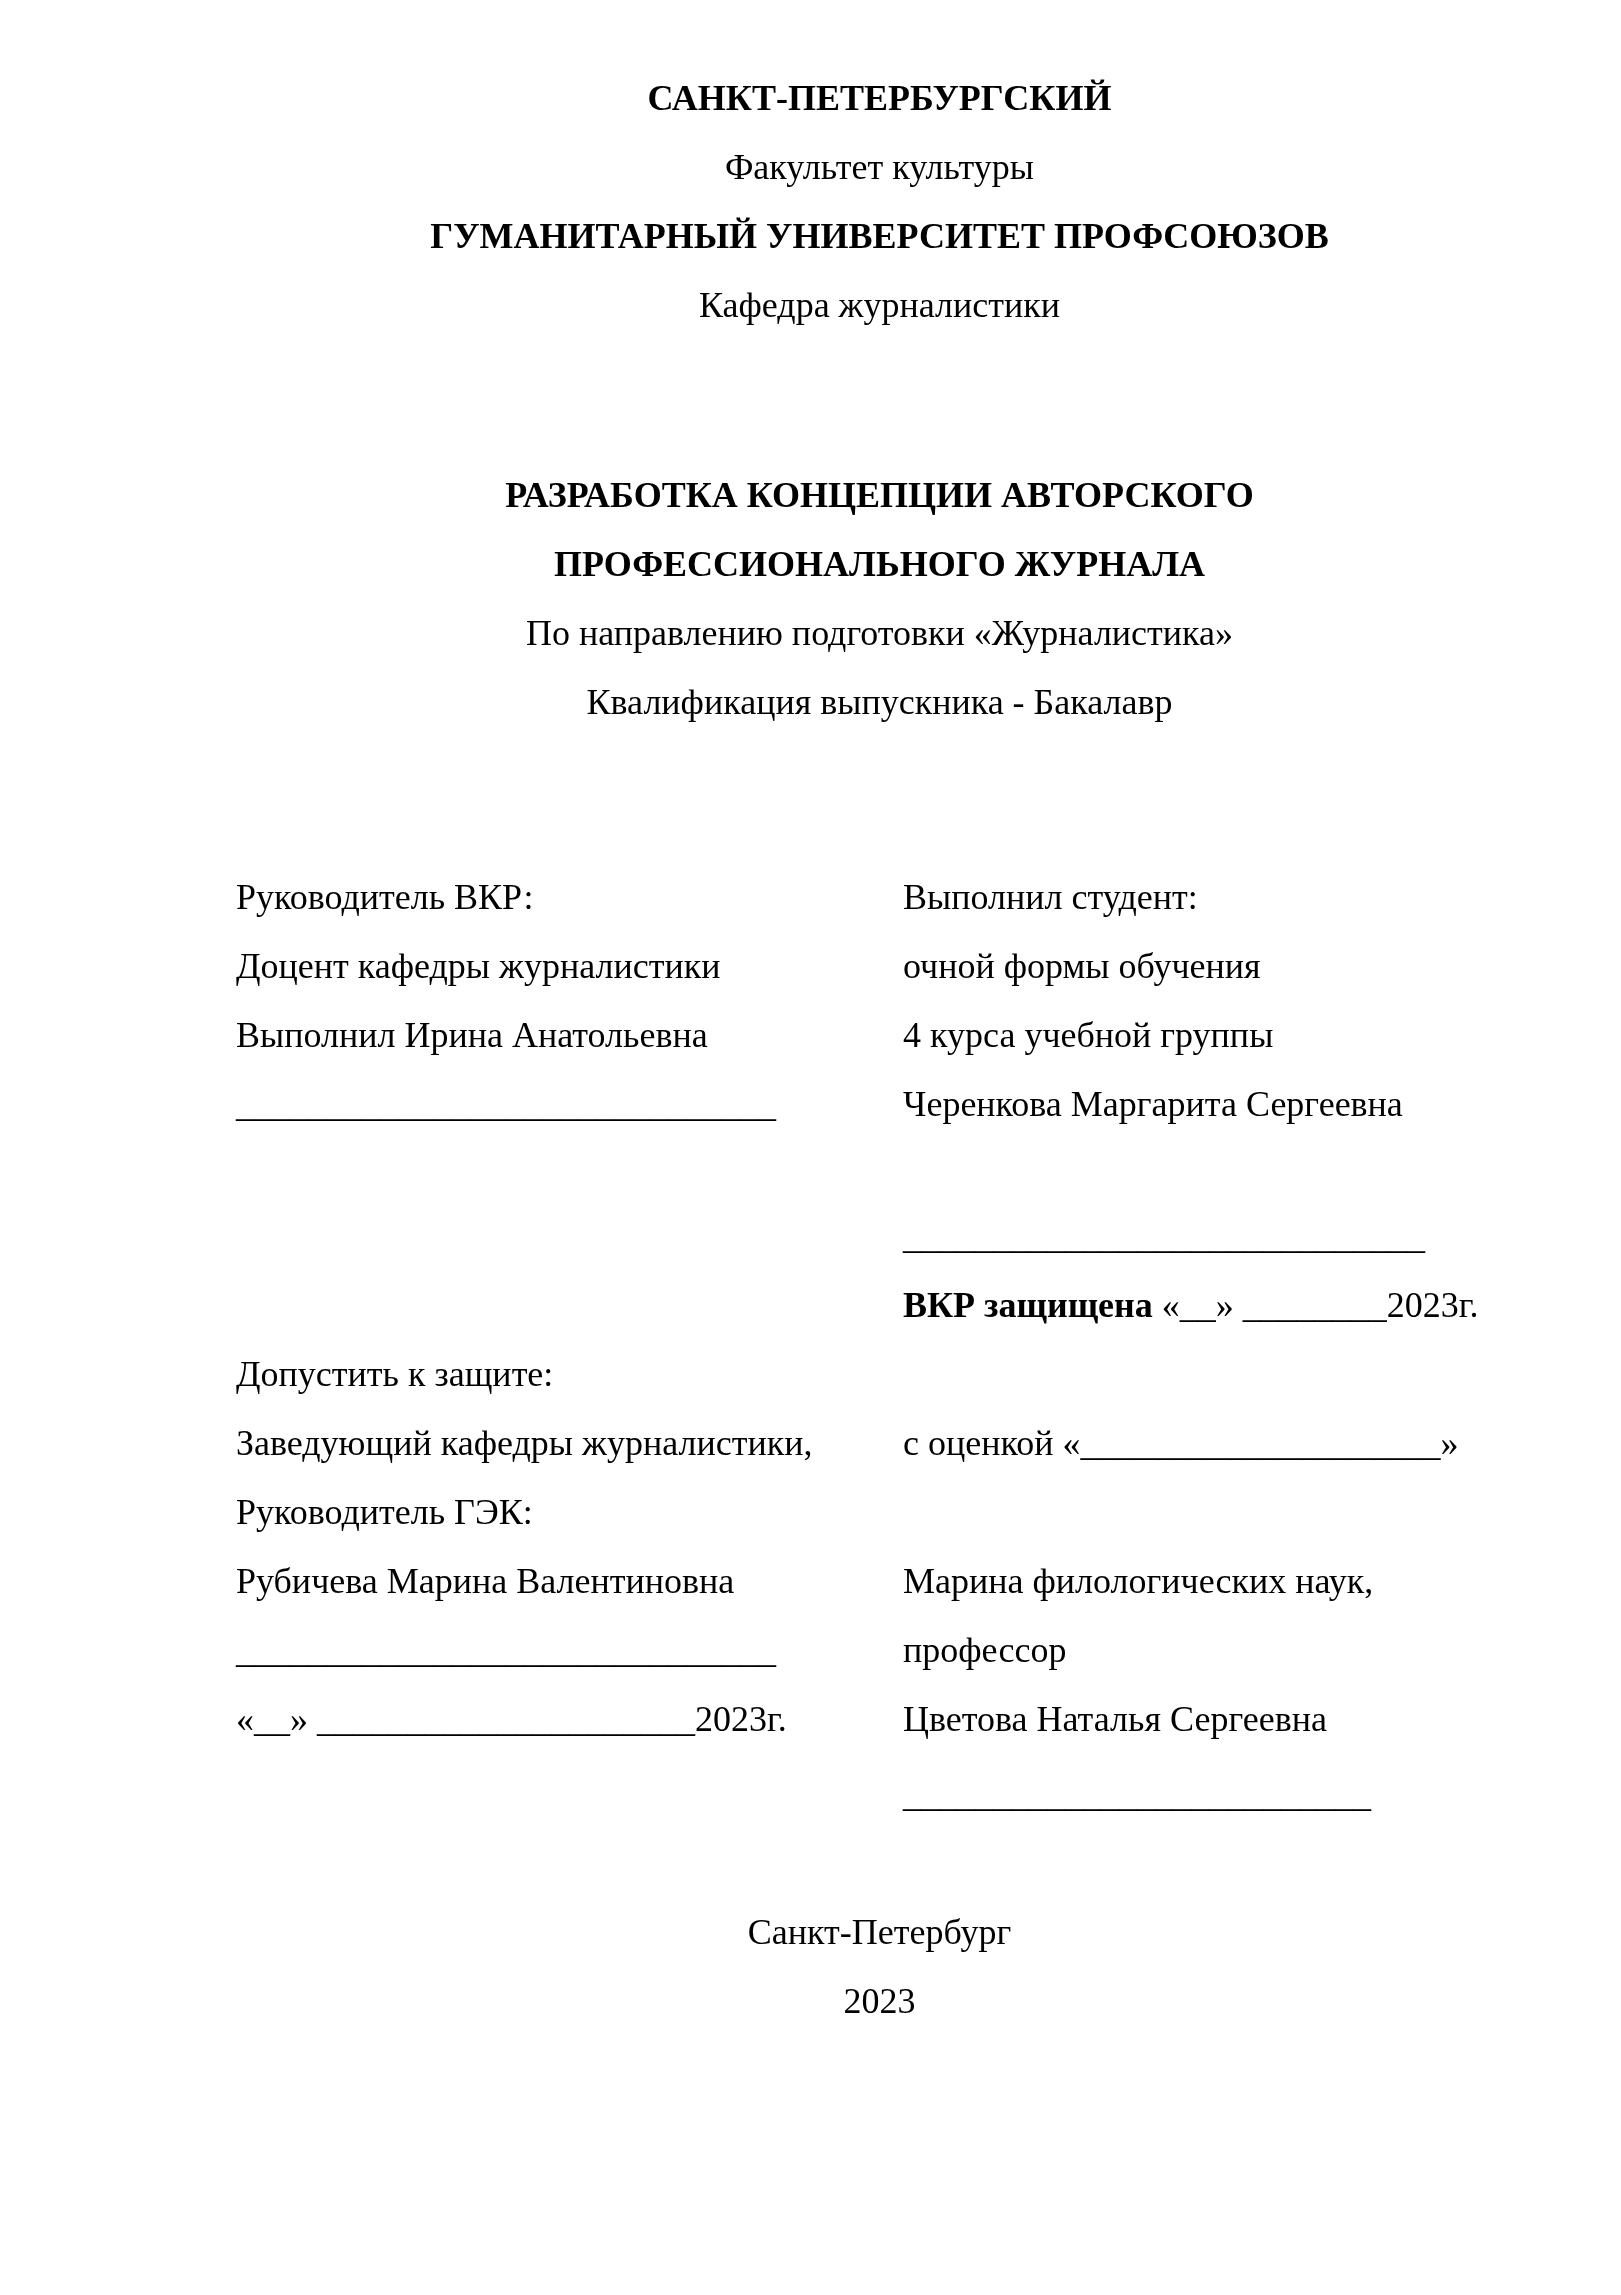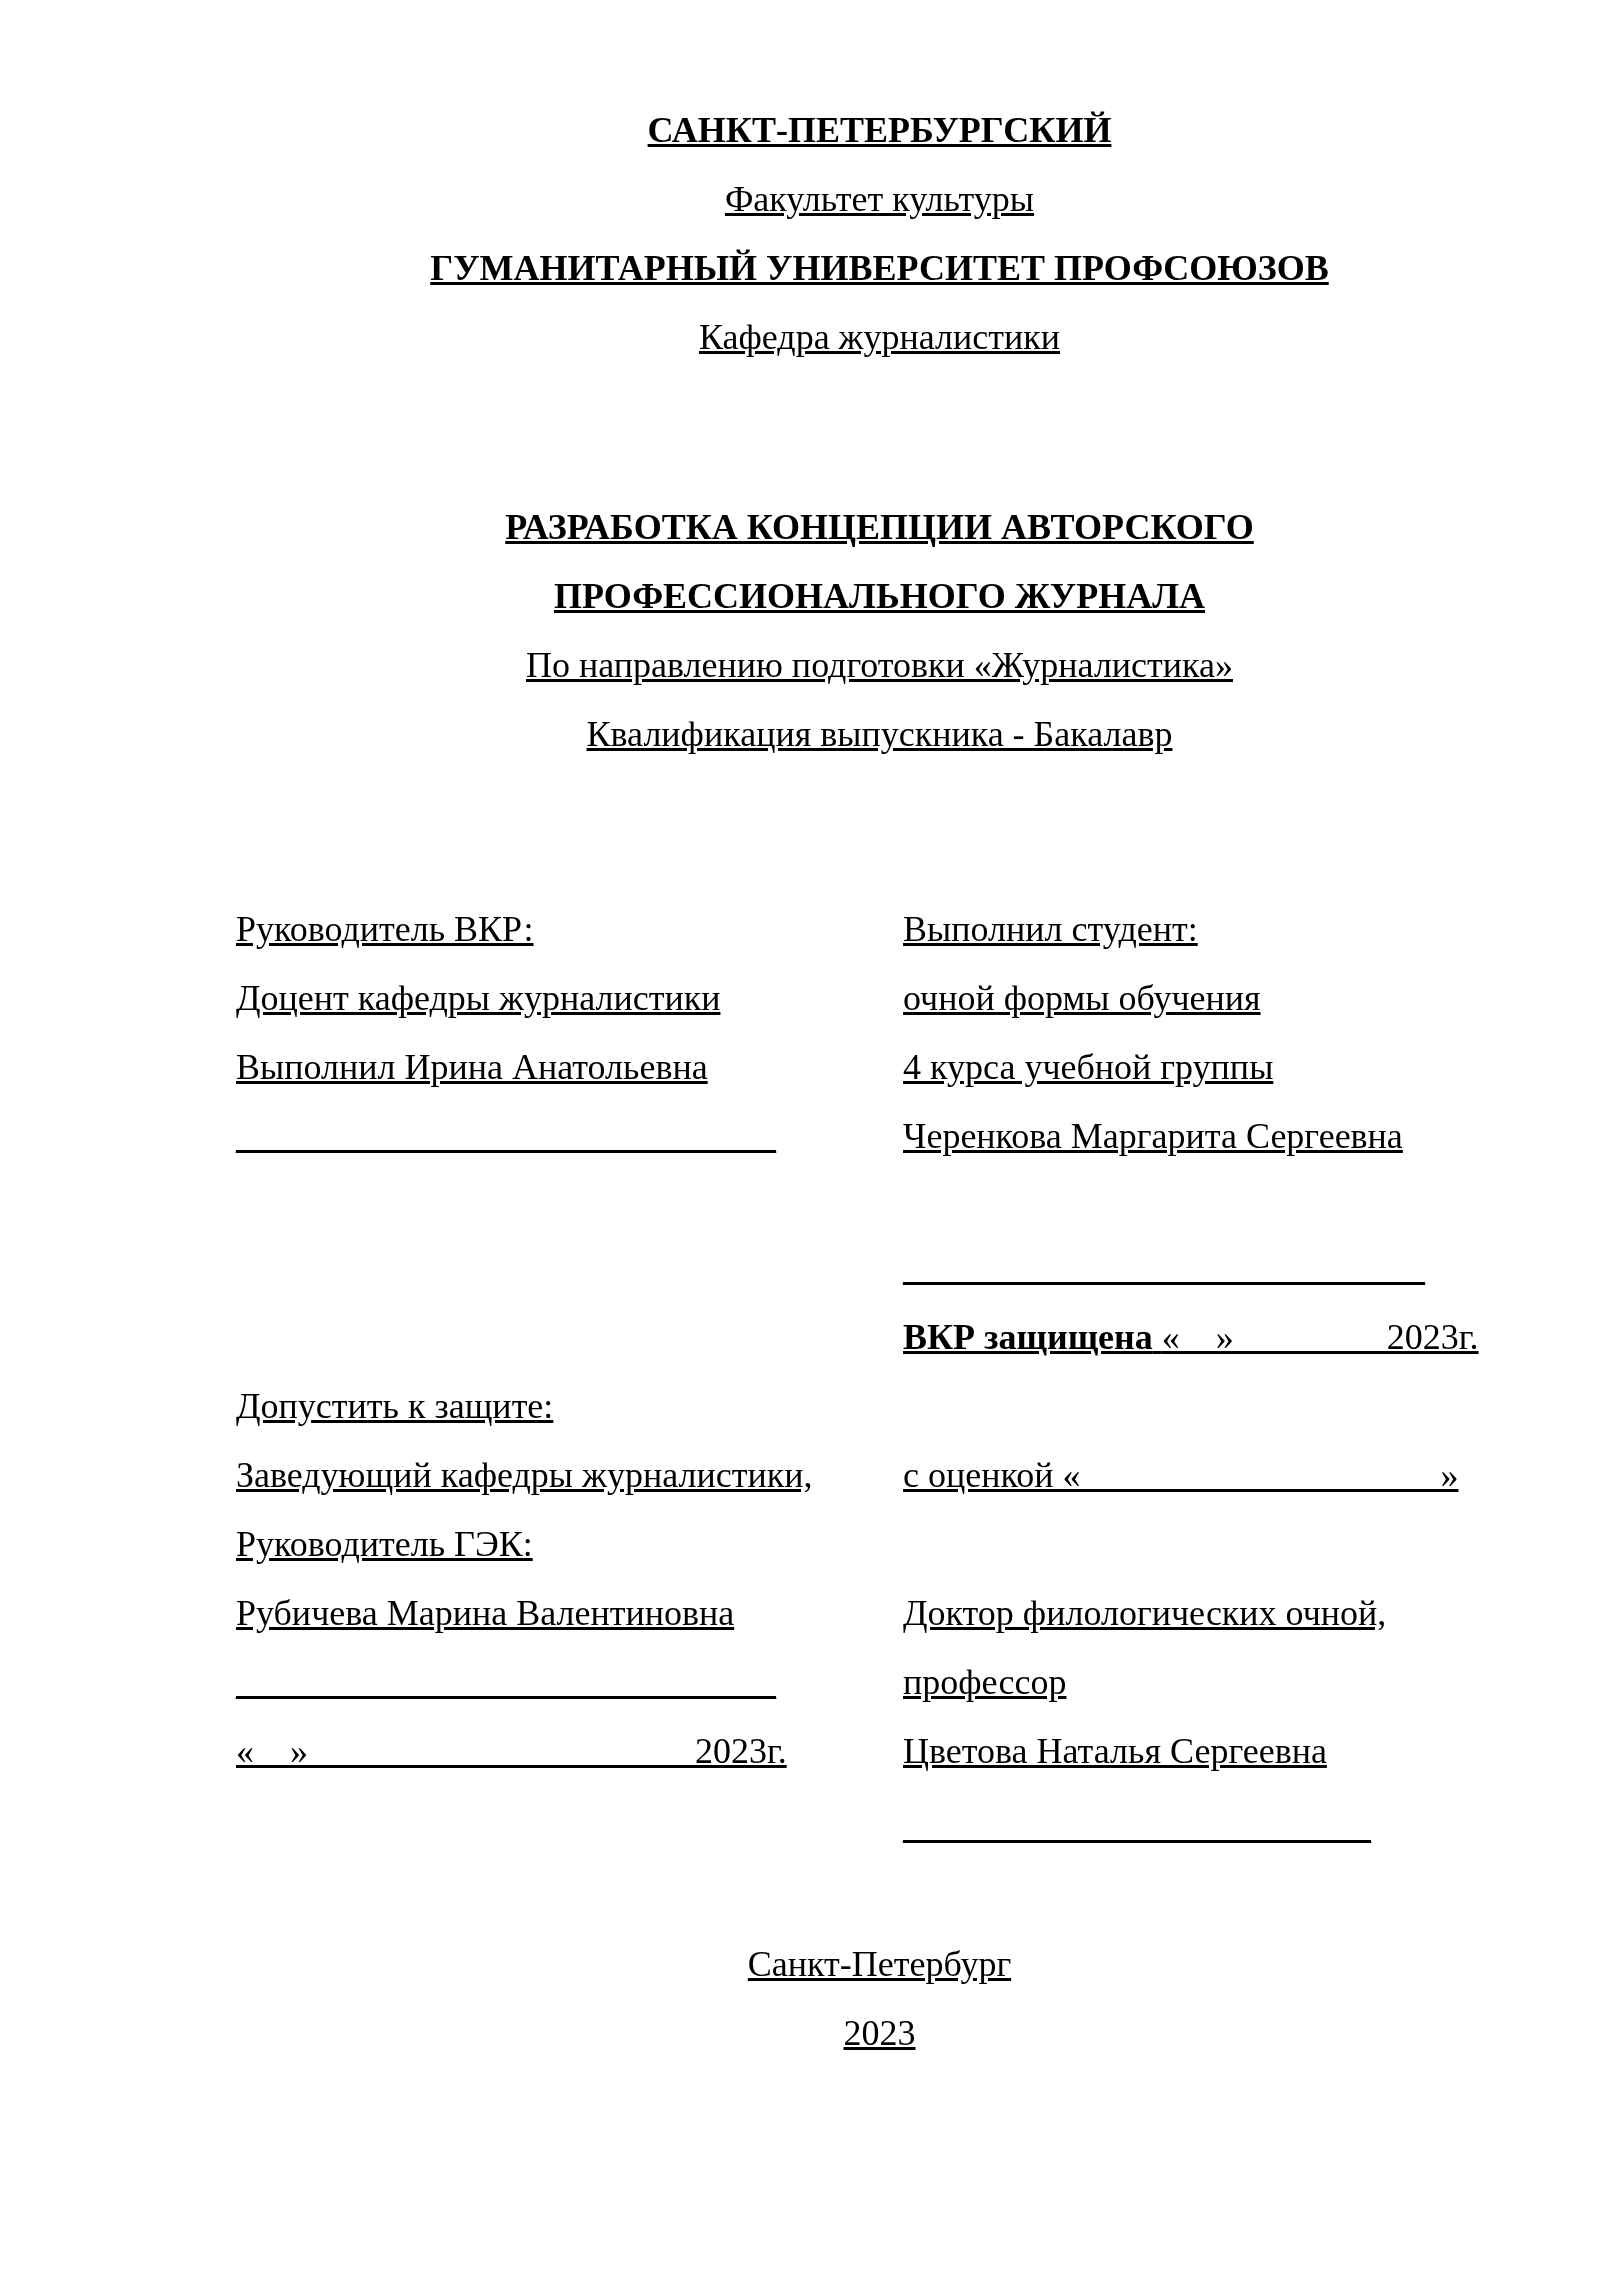--- a/index.html
+++ b/index.html
@@ -8,21 +8,21 @@
     position: relative;
     width: 1622px;
     height: 2295px;
     background: #ffffff;
     color: #000000;
     font-family: "Liberation Serif", serif;
     font-size: 36px;
     line-height: 69px;
     overflow: hidden;
   }
-  .content { padding: 96px 99px 0 236px; text-decoration: underline; }
+  .content { padding: 64px 99px 0 236px; }
   .center { text-align: center; }
   .bold { font-weight: bold; }
   .row { display: grid; grid-template-columns: 667px 1fr; }
   .cell { white-space: nowrap; }
   .sp-77 { height: 60px; }
   .sp-78 { height: 61px; }
   .sp-160 { height: 126px; }
   .sp-80 { height: 63px; }
   .sp-8 { height: 6.3px; }
   .sp-88 { height: 69px; }
@@ -84,21 +84,21 @@
     </div>
     <div class="row">
       <span class="cell">Заведующий кафедры журналистики,</span>
       <span class="cell">с оценкой «____________________»</span>
     </div>
     <div class="row">
       <span class="cell">Руководитель ГЭК:</span>
     </div>
     <div class="row">
       <span class="cell">Рубичева Марина Валентиновна</span>
-      <span class="cell">Доктор филологических очной,</span>
+      <span class="cell">Марина филологических наук,</span>
     </div>
     <div class="row">
       <span class="cell">______________________________</span>
       <span class="cell">профессор</span>
     </div>
     <div class="row">
       <span class="cell">«__» _____________________2023г.</span>
       <span class="cell">Цветова Наталья Сергеевна</span>
     </div>
 

